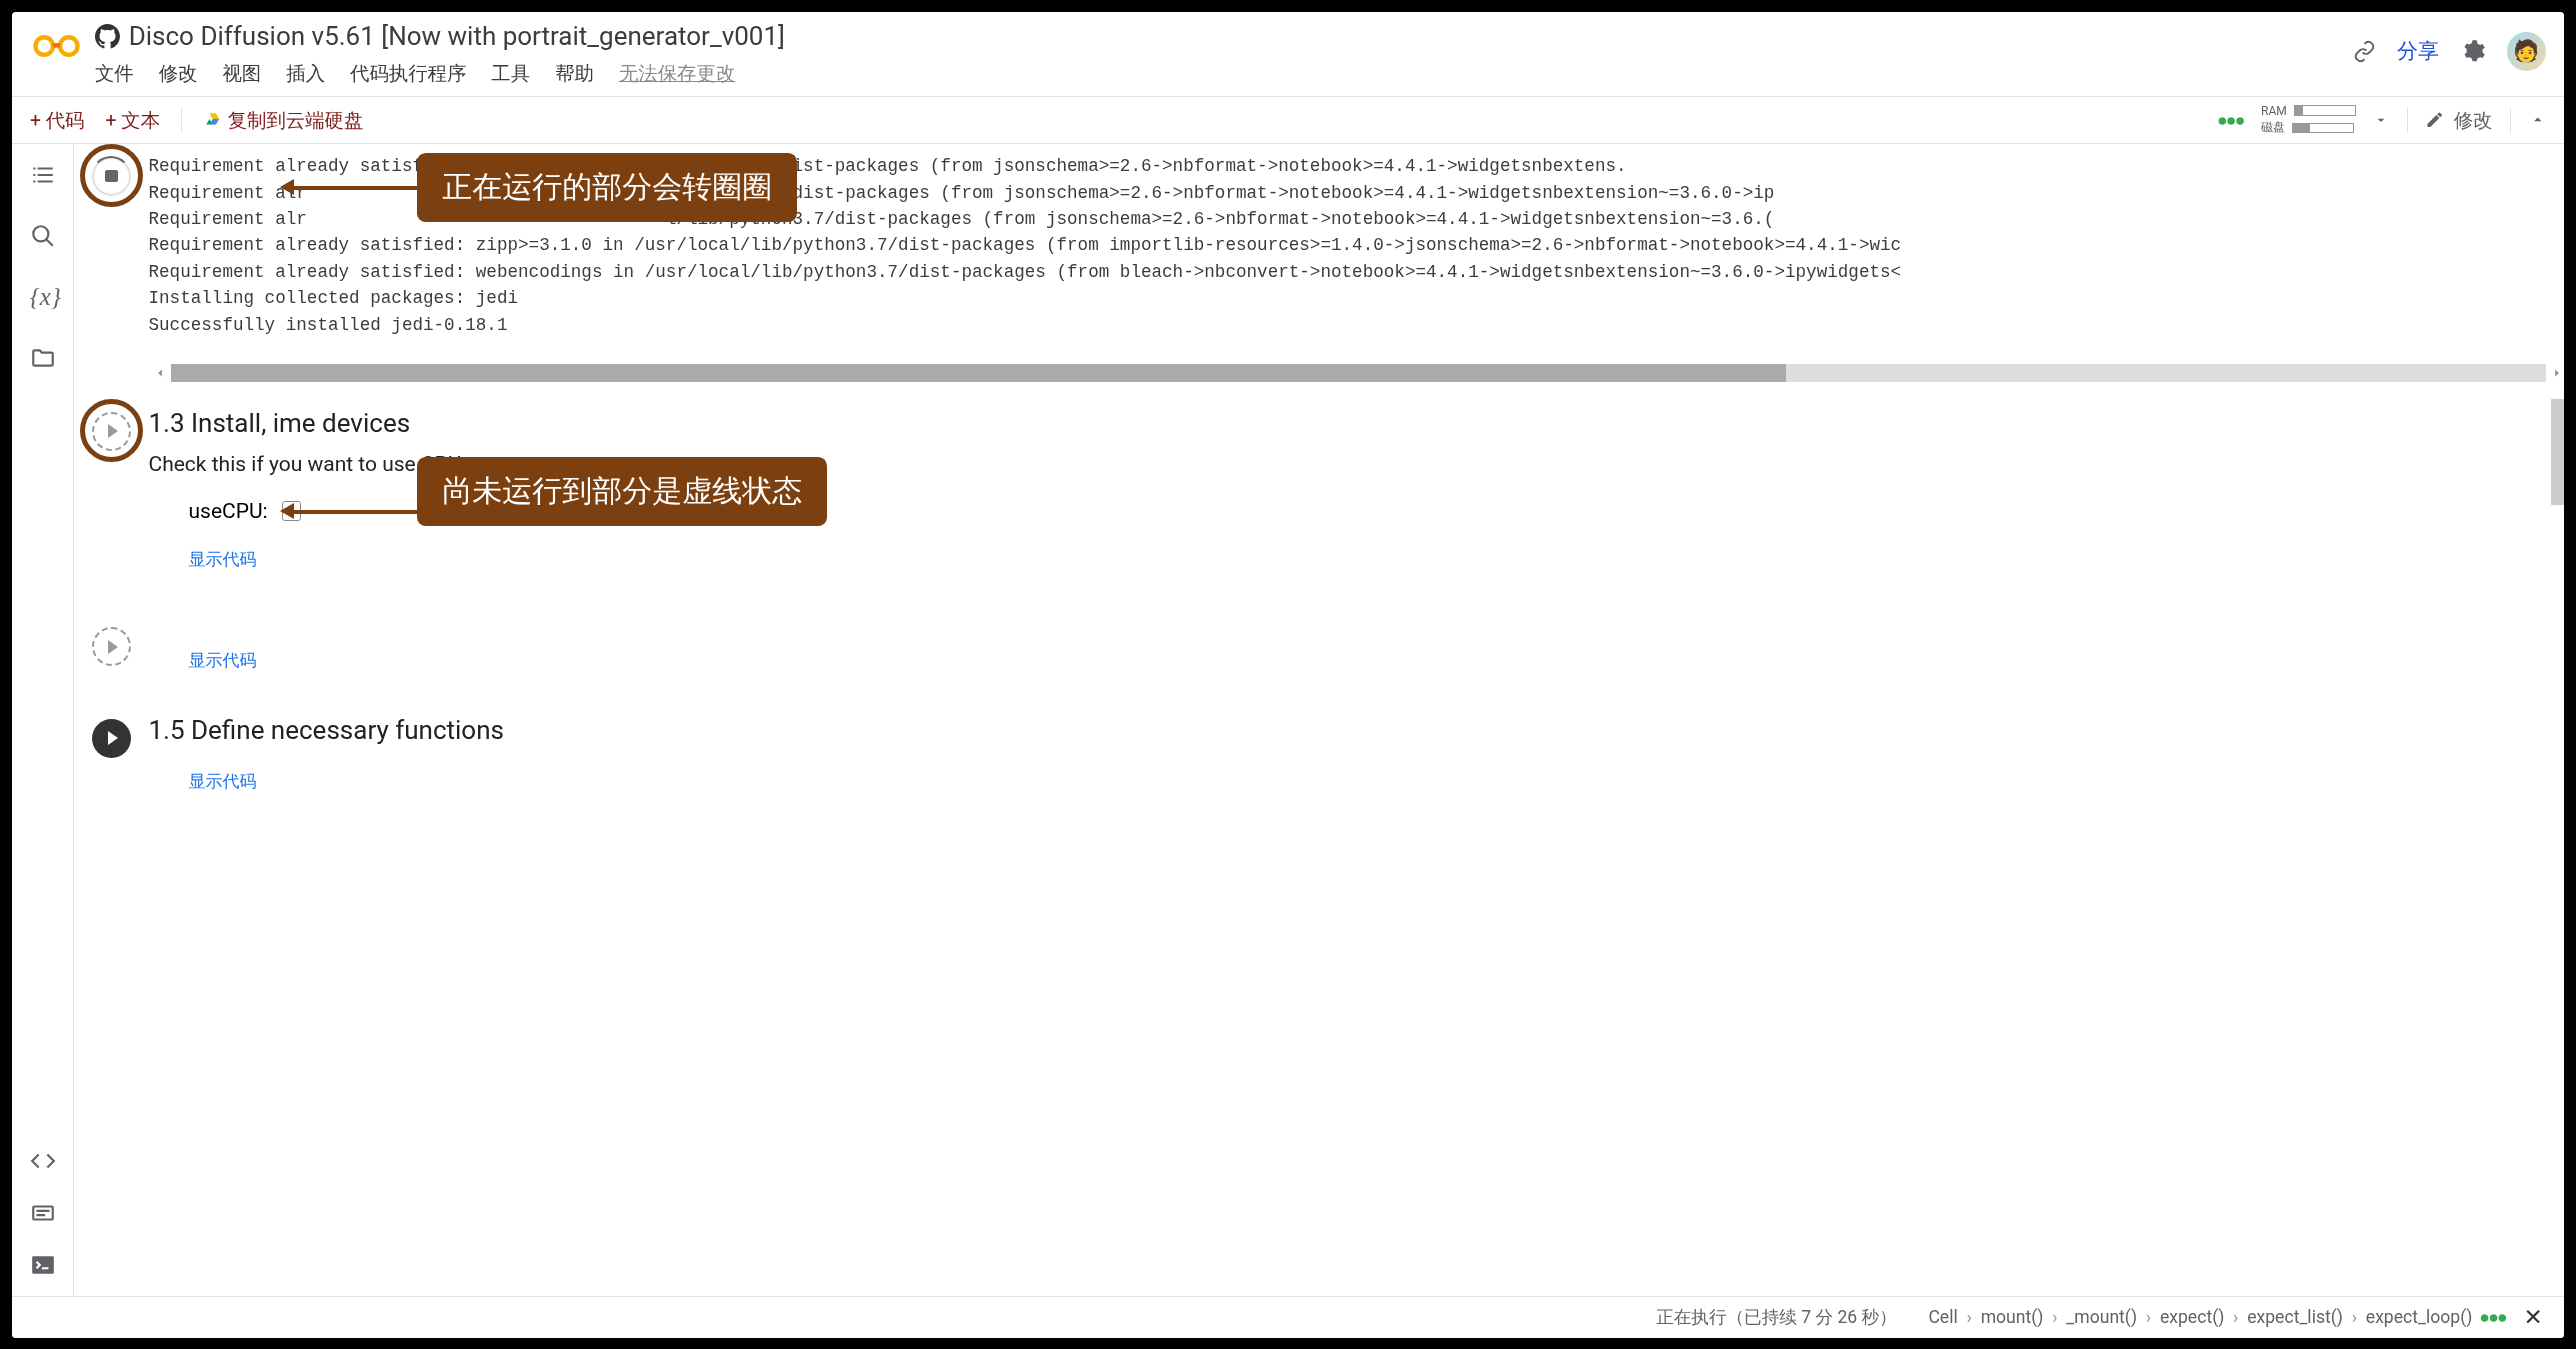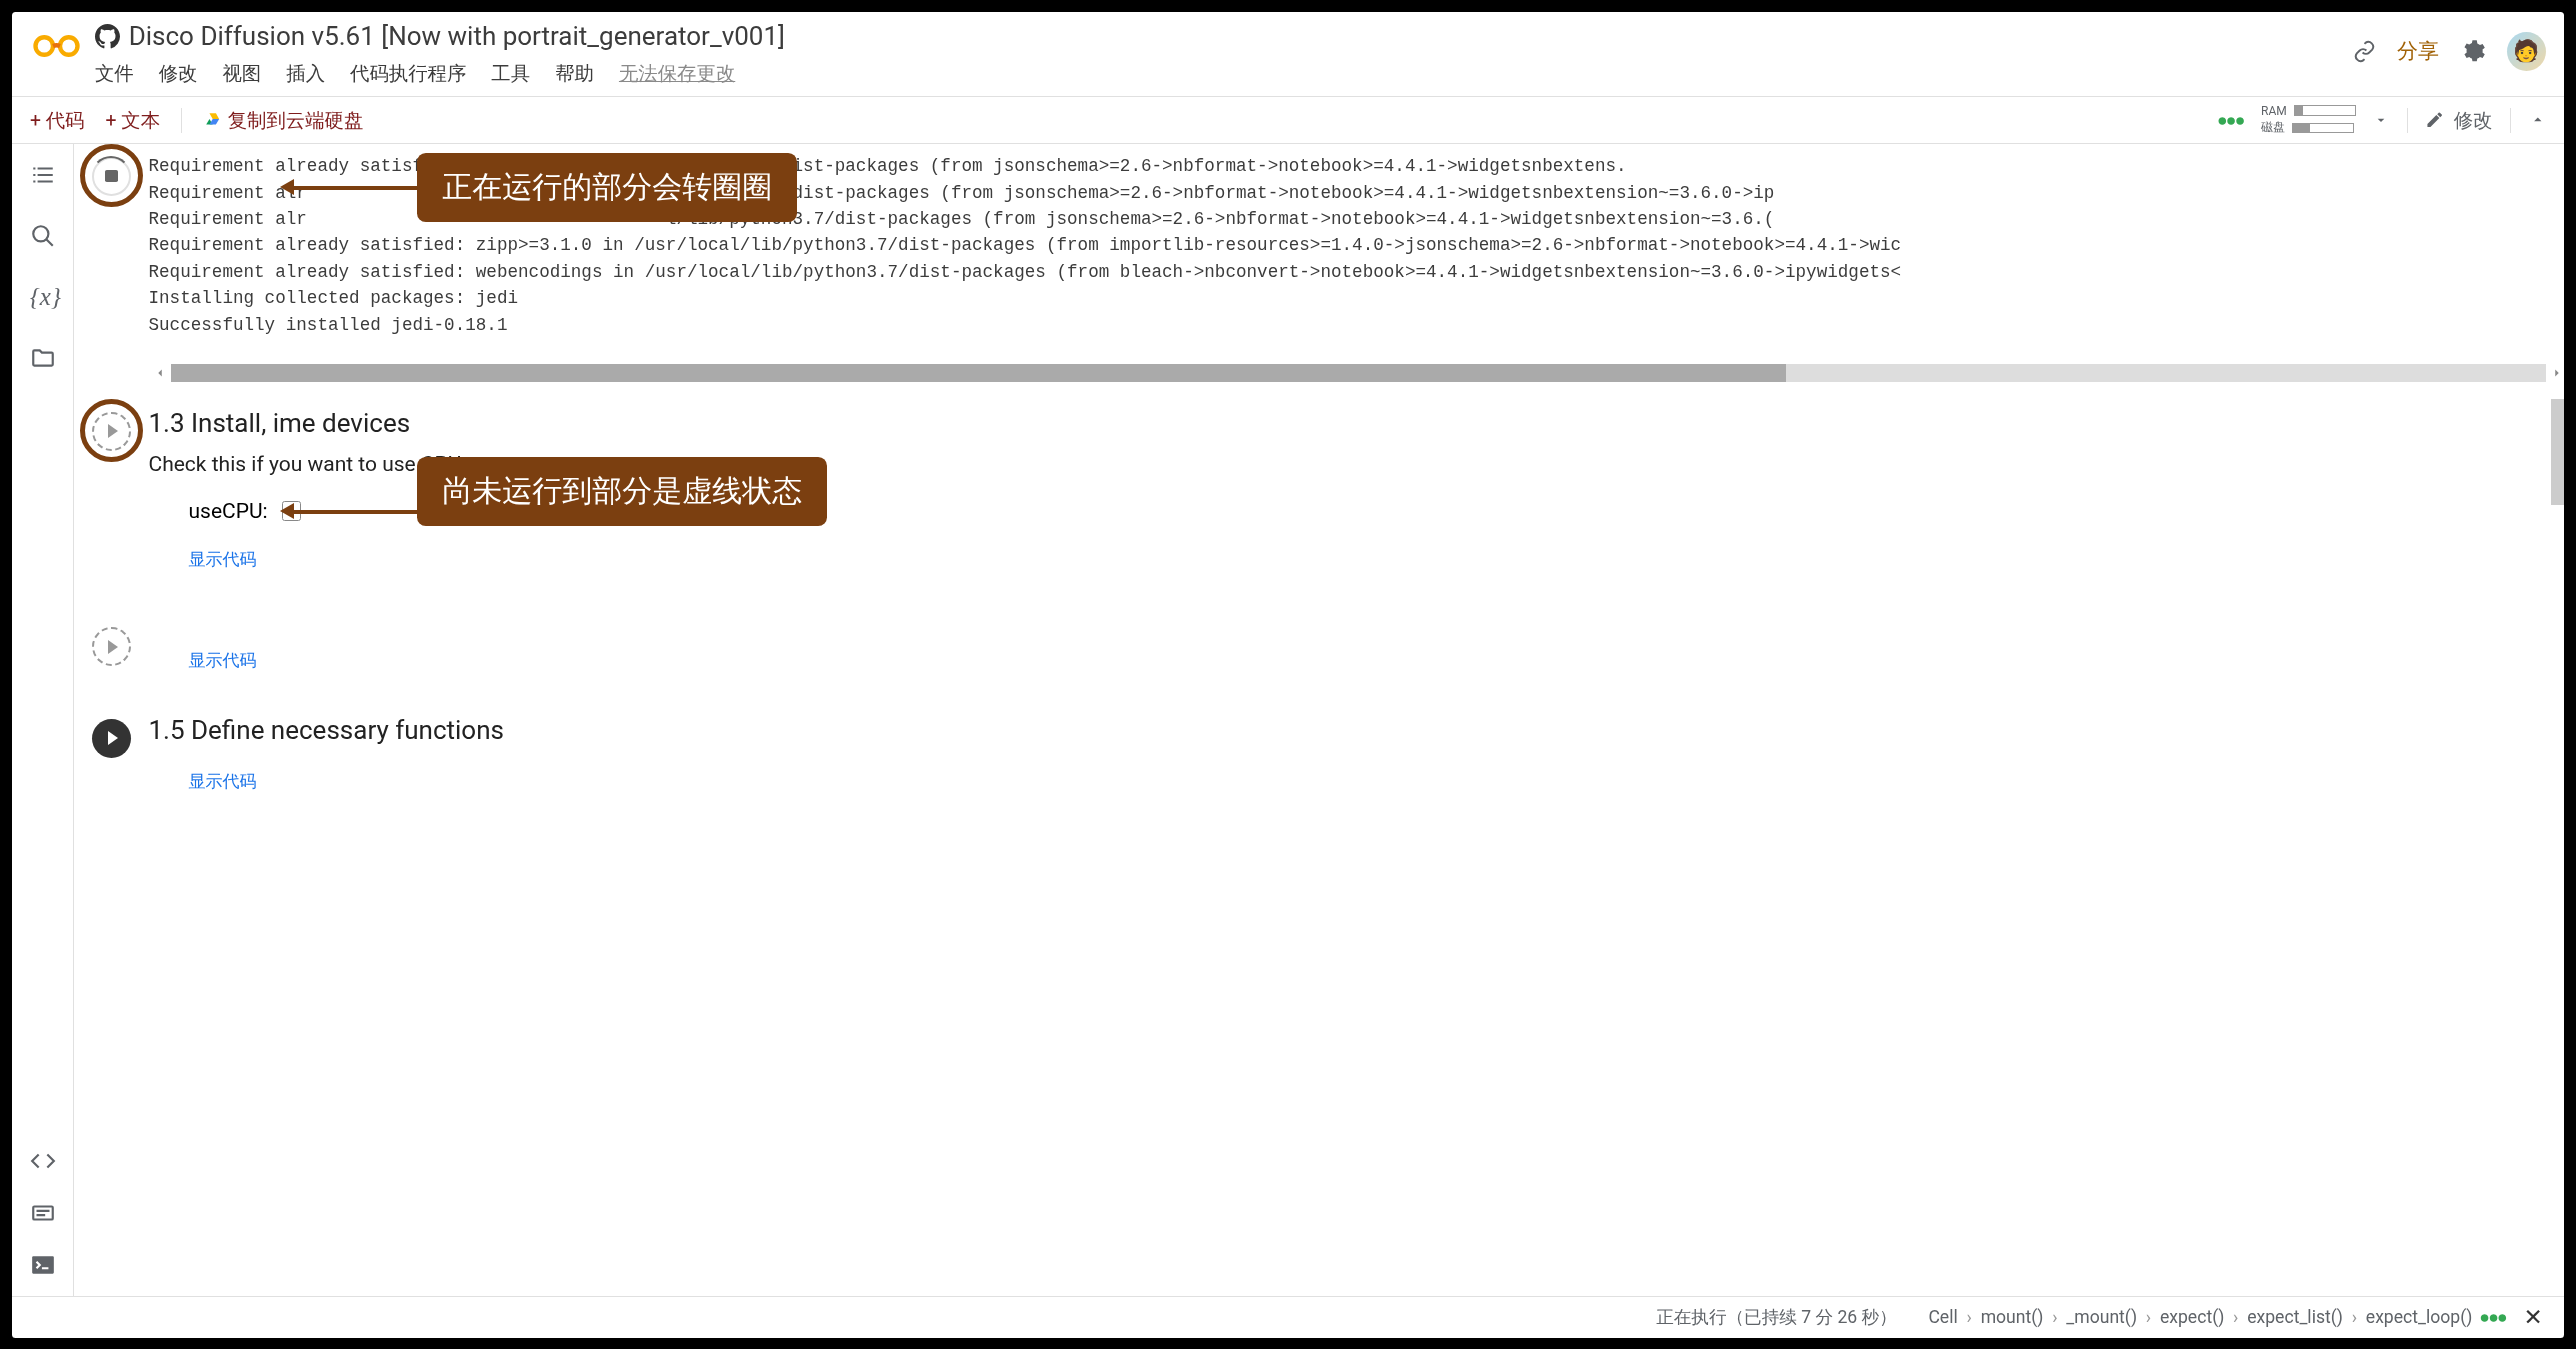--- a/index.html
+++ b/index.html
@@ -10,21 +10,21 @@
 .colab-logo svg{width:49px;height:32px}
 .header-center{flex:1;display:flex;flex-direction:column;gap:5.3px}
 .title-row{display:flex;align-items:center;gap:8.8px}
 .gh-icon{width:25px;height:25px;fill:#333}
 .title{font-size:26px;color:#3c3c3c;font-weight:400}
 .menu-row{display:flex;gap:25px;font-size:19.4px;color:#3c3c3c;padding:3.5px 0 8.8px 0}
 .menu-item{cursor:pointer}
 .menu-disabled{color:#8a8a8a;text-decoration:underline}
 .header-right{display:flex;align-items:center;gap:21px;margin-top:10.6px}
 .link-icon{width:23px;height:23px;stroke:#5f6368;fill:none;stroke-width:2}
-.share-text{font-size:21px;color:#a16207}
+.share-text{font-size:21px;color:#1d4ed8}
 .gear-icon{width:26px;height:26px;fill:#5f6368}
 .avatar{width:39px;height:39px;border-radius:50%;background:linear-gradient(135deg,#a8d8f0,#f0d8a8);display:flex;align-items:center;justify-content:center;font-size:21px}
 .toolbar{display:flex;align-items:center;padding:7px 17.6px;border-top:0.9px solid #e0e0e0;border-bottom:0.9px solid #e0e0e0;gap:21px}
 .tool-btn{display:flex;align-items:center;gap:5.3px;font-size:19.4px;color:#7f1d1d;cursor:pointer}
 .tool-sep{width:0.9px;height:25px;background:#e0e0e0}
 .drive-icon{width:19.4px;height:19.4px}
 .toolbar-right{margin-left:auto;display:flex;align-items:center;gap:17.6px}
 .status-dots{color:#34a853;font-size:17.6px;letter-spacing:-1.8px}
 .ram-block{display:flex;flex-direction:column;font-size:12px;color:#5f6368;gap:1.8px}
 .ram-row{display:flex;align-items:center;gap:7px}

